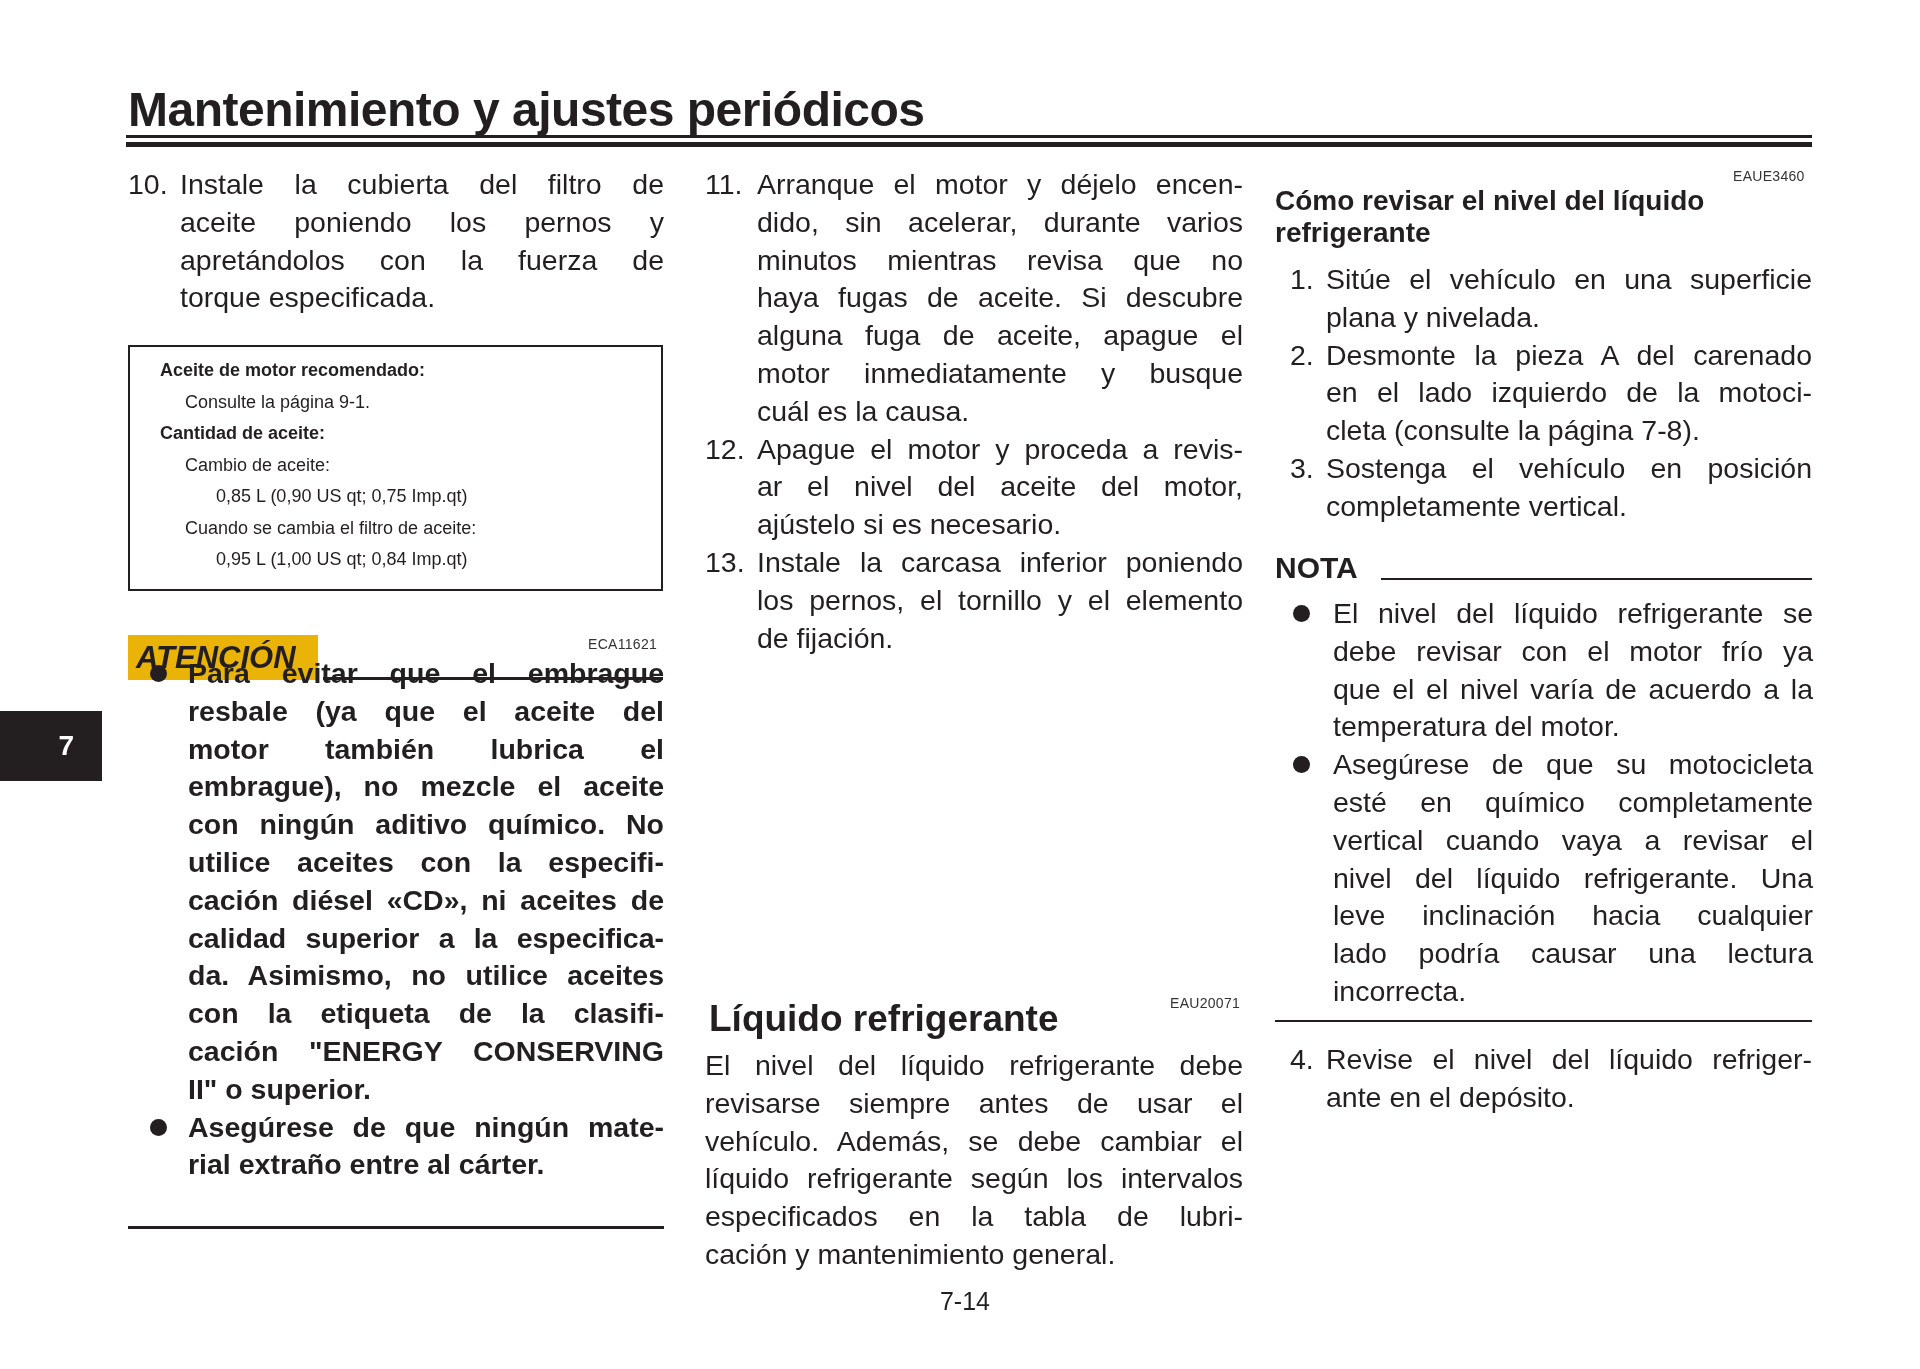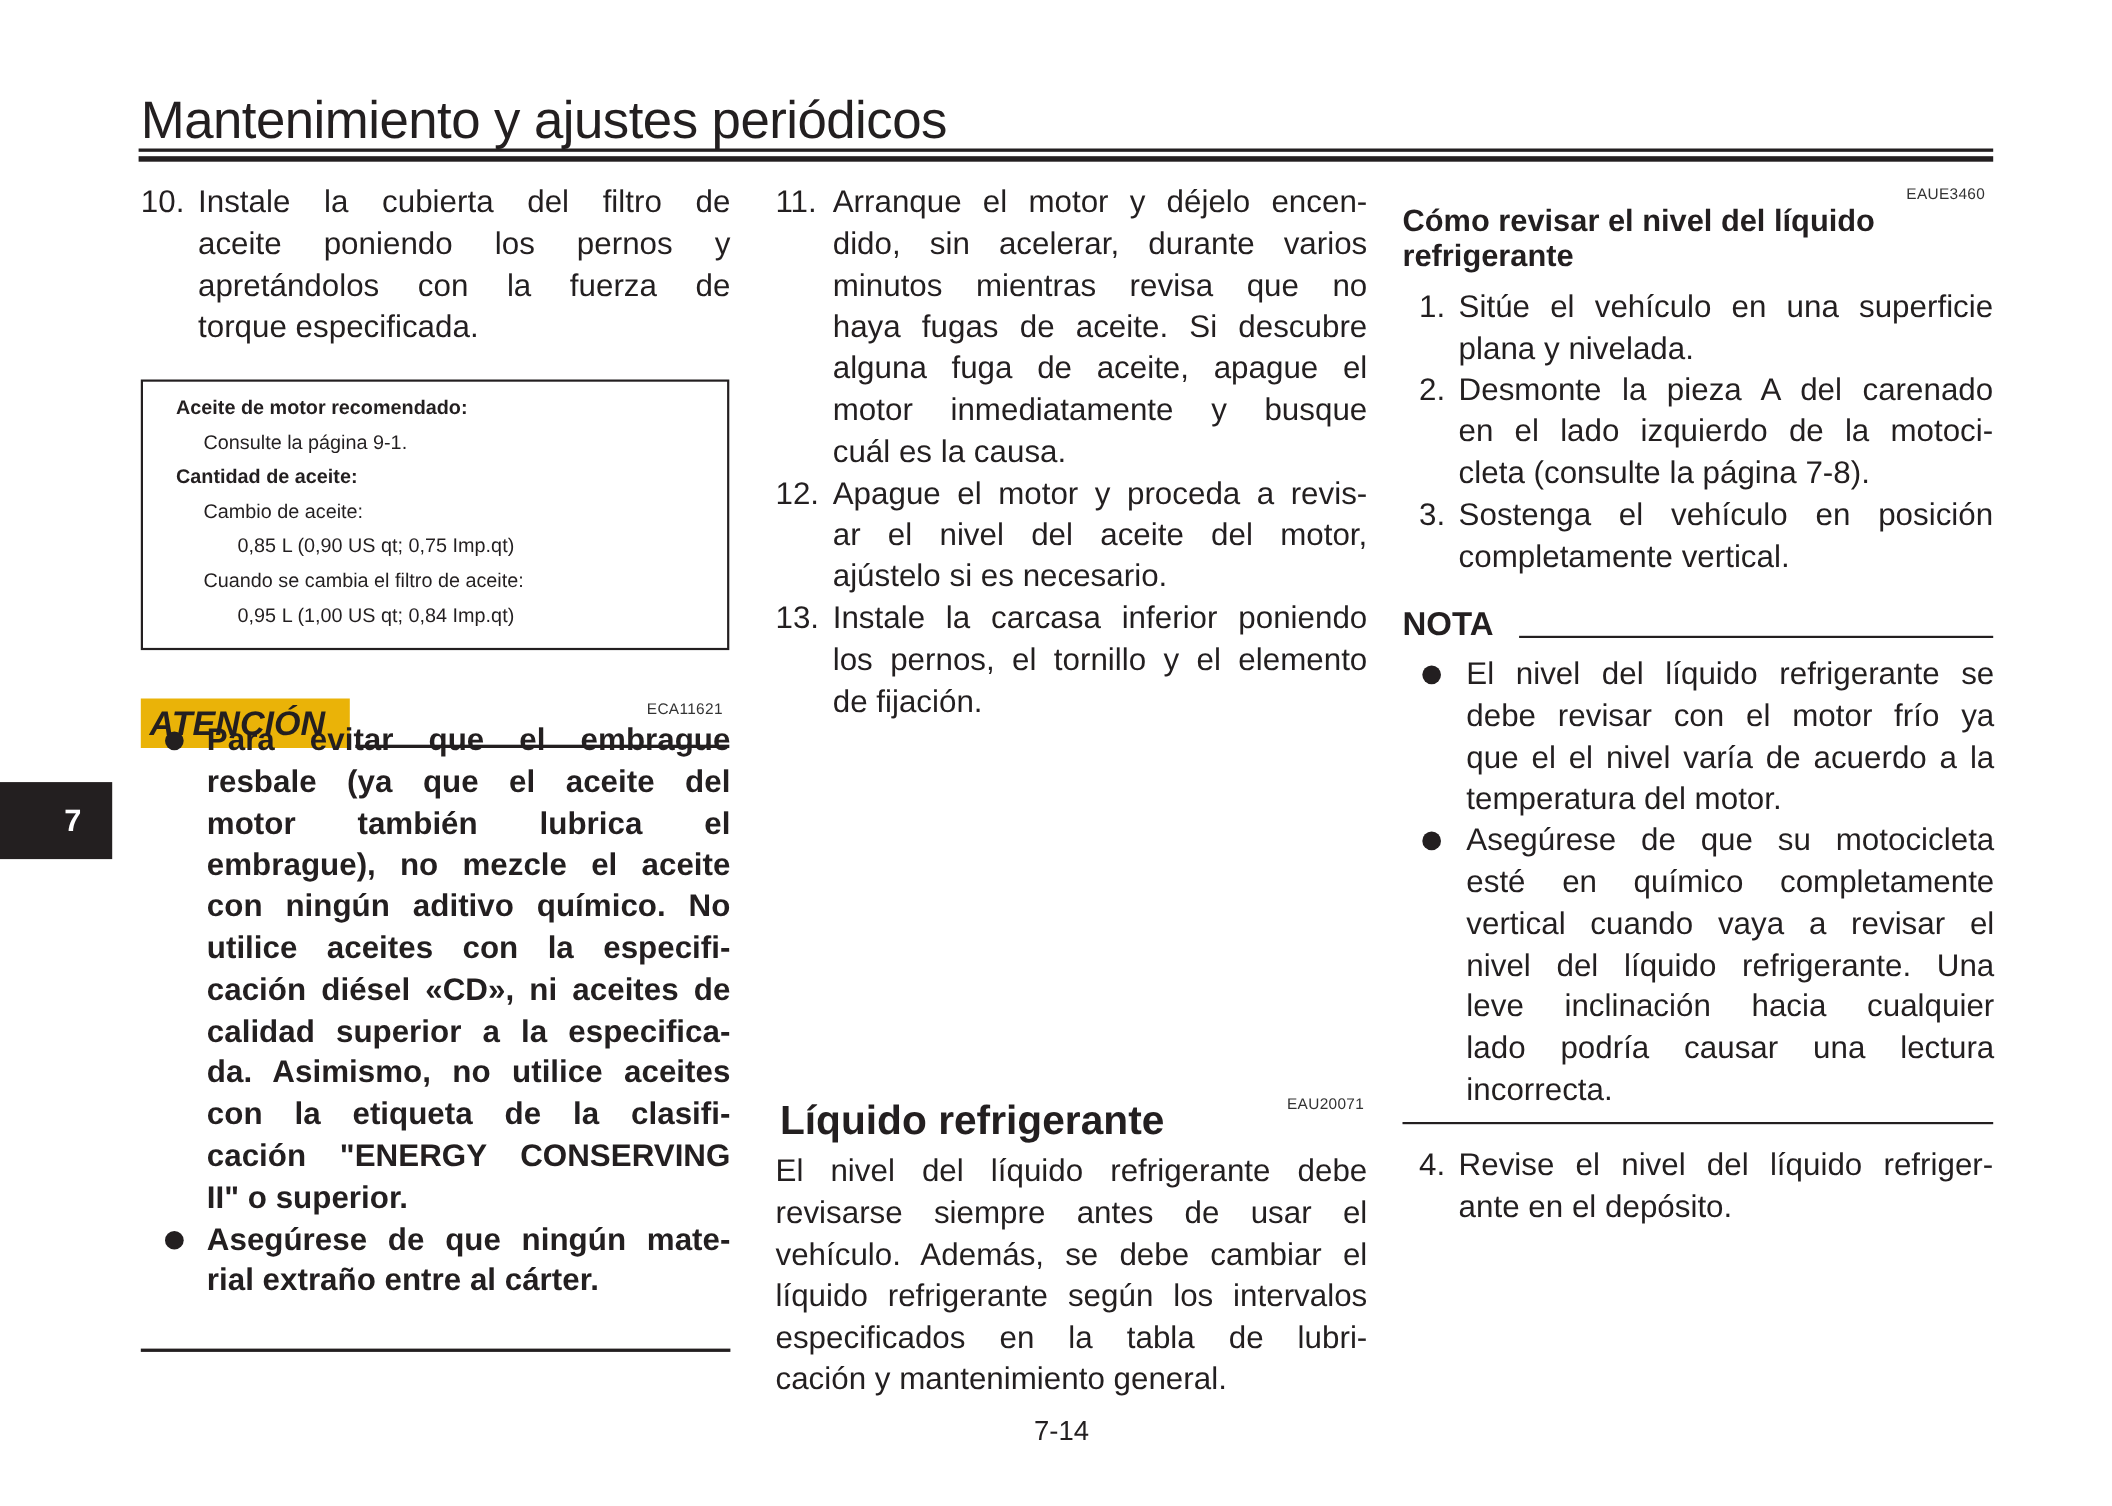--- a/index.html
+++ b/index.html
@@ -1,19 +1,19 @@
 <!DOCTYPE html>
 <html><head>
 <meta charset="utf-8">
 <style>
   html, body { margin:0; padding:0; background:#ffffff; }
   body { width:1920px; height:1369px; position:relative; overflow:hidden;
          font-family:"Liberation Sans", "DejaVu Sans", sans-serif; color:#231f20; }
   .abs { position:absolute; }
-  .title { left:128px; top:82px; font-size:48px; font-weight:normal; letter-spacing:-0.5px;
+  .title { left:128px; top:82px; font-size:48px; font-weight:bold; letter-spacing:-0.5px;
            white-space:nowrap; line-height:56px; }
   .rule-thin { left:126px; top:135px; width:1686px; height:3px; background:#231f20; }
   .rule-thick { left:126px; top:142px; width:1686px; height:5px; background:#231f20; }
 
   .col { position:absolute; font-size:28.5px; line-height:37.8px; }
   .item { position:relative; padding-left:52px; text-align:justify; }
   .item .num { position:absolute; left:0; top:0; }
   .line { display:block; text-align:justify; text-align-last:justify; }
   .line.last { text-align-last:left; }
 

